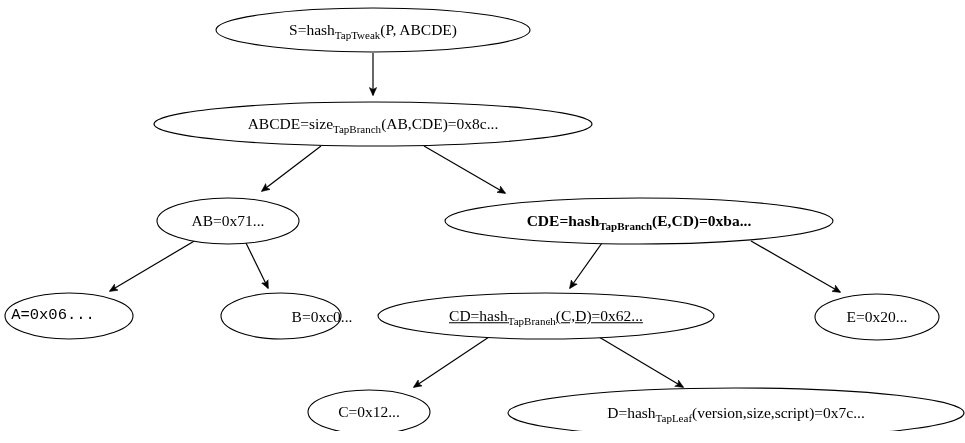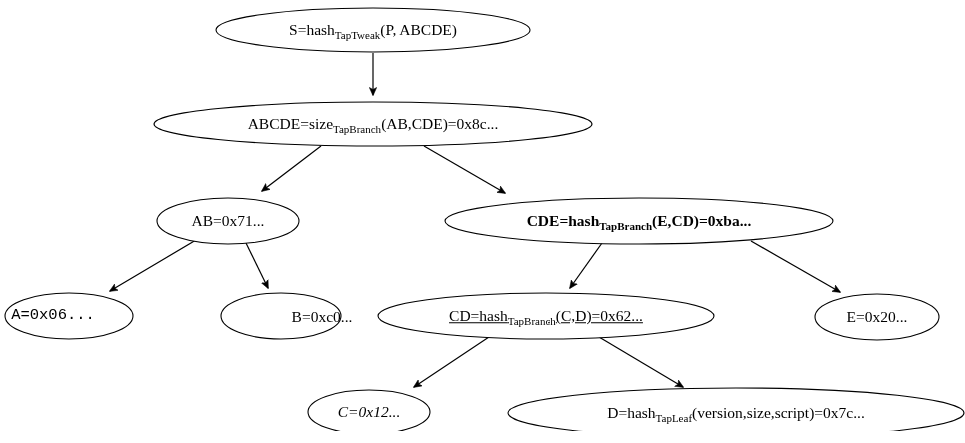--- a/index.html
+++ b/index.html
@@ -94,17 +94,17 @@
 
   <div id="labels-layer">
       <div class="node-label" style="left: 373px; top: 30px;"><span>S=hash</span><sub>TapTweak</sub><span>(P, ABCDE)</span></div>
       <div class="node-label" style="left: 373px; top: 124px;"><span>ABCDE=size</span><sub>TapBranch</sub><span>(AB,CDE)=0x8c...</span></div>
       <div class="node-label" style="left: 228px; top: 221px; text-align: center;"><span>AB=0x71...</span></div>
       <div class="node-label" style="left: 639px; top: 221px; font-weight: bold;"><span>CDE=hash</span><sub>TapBranch</sub><span>(E,CD)=0xba...</span></div>
       <div class="node-label" style="left: 53px; top: 316px; font-family: Liberation Mono, monospace;"><span>A=0x06...</span></div>
       <div class="node-label" style="left: 281px; top: 317px; margin-left: 41px;"><span>B=0xc0...</span></div>
       <div class="node-label" style="left: 546px; top: 316px; text-decoration: underline;"><span>CD=hash</span><sub>TapBranch</sub><span>(C,D)=0x62...</span></div>
       <div class="node-label" style="left: 877px; top: 317px; font-family: Liberation Serif, serif;"><span>E=0x20...</span></div>
-      <div class="node-label" style="left: 369px; top: 412px; font-style: italic;"><span>C=0x12...</span></div>
+      <div class="node-label" style="left: 369px; top: 412px;"><span>C=0x12...</span></div>
       <div class="node-label" style="left: 736px; top: 413px;"><span>D=hash</span><sub>TapLeaf</sub><span>(version,size,script)=0x7c...</span></div>
     </div>
 
 </div>
 
 </body></html>

